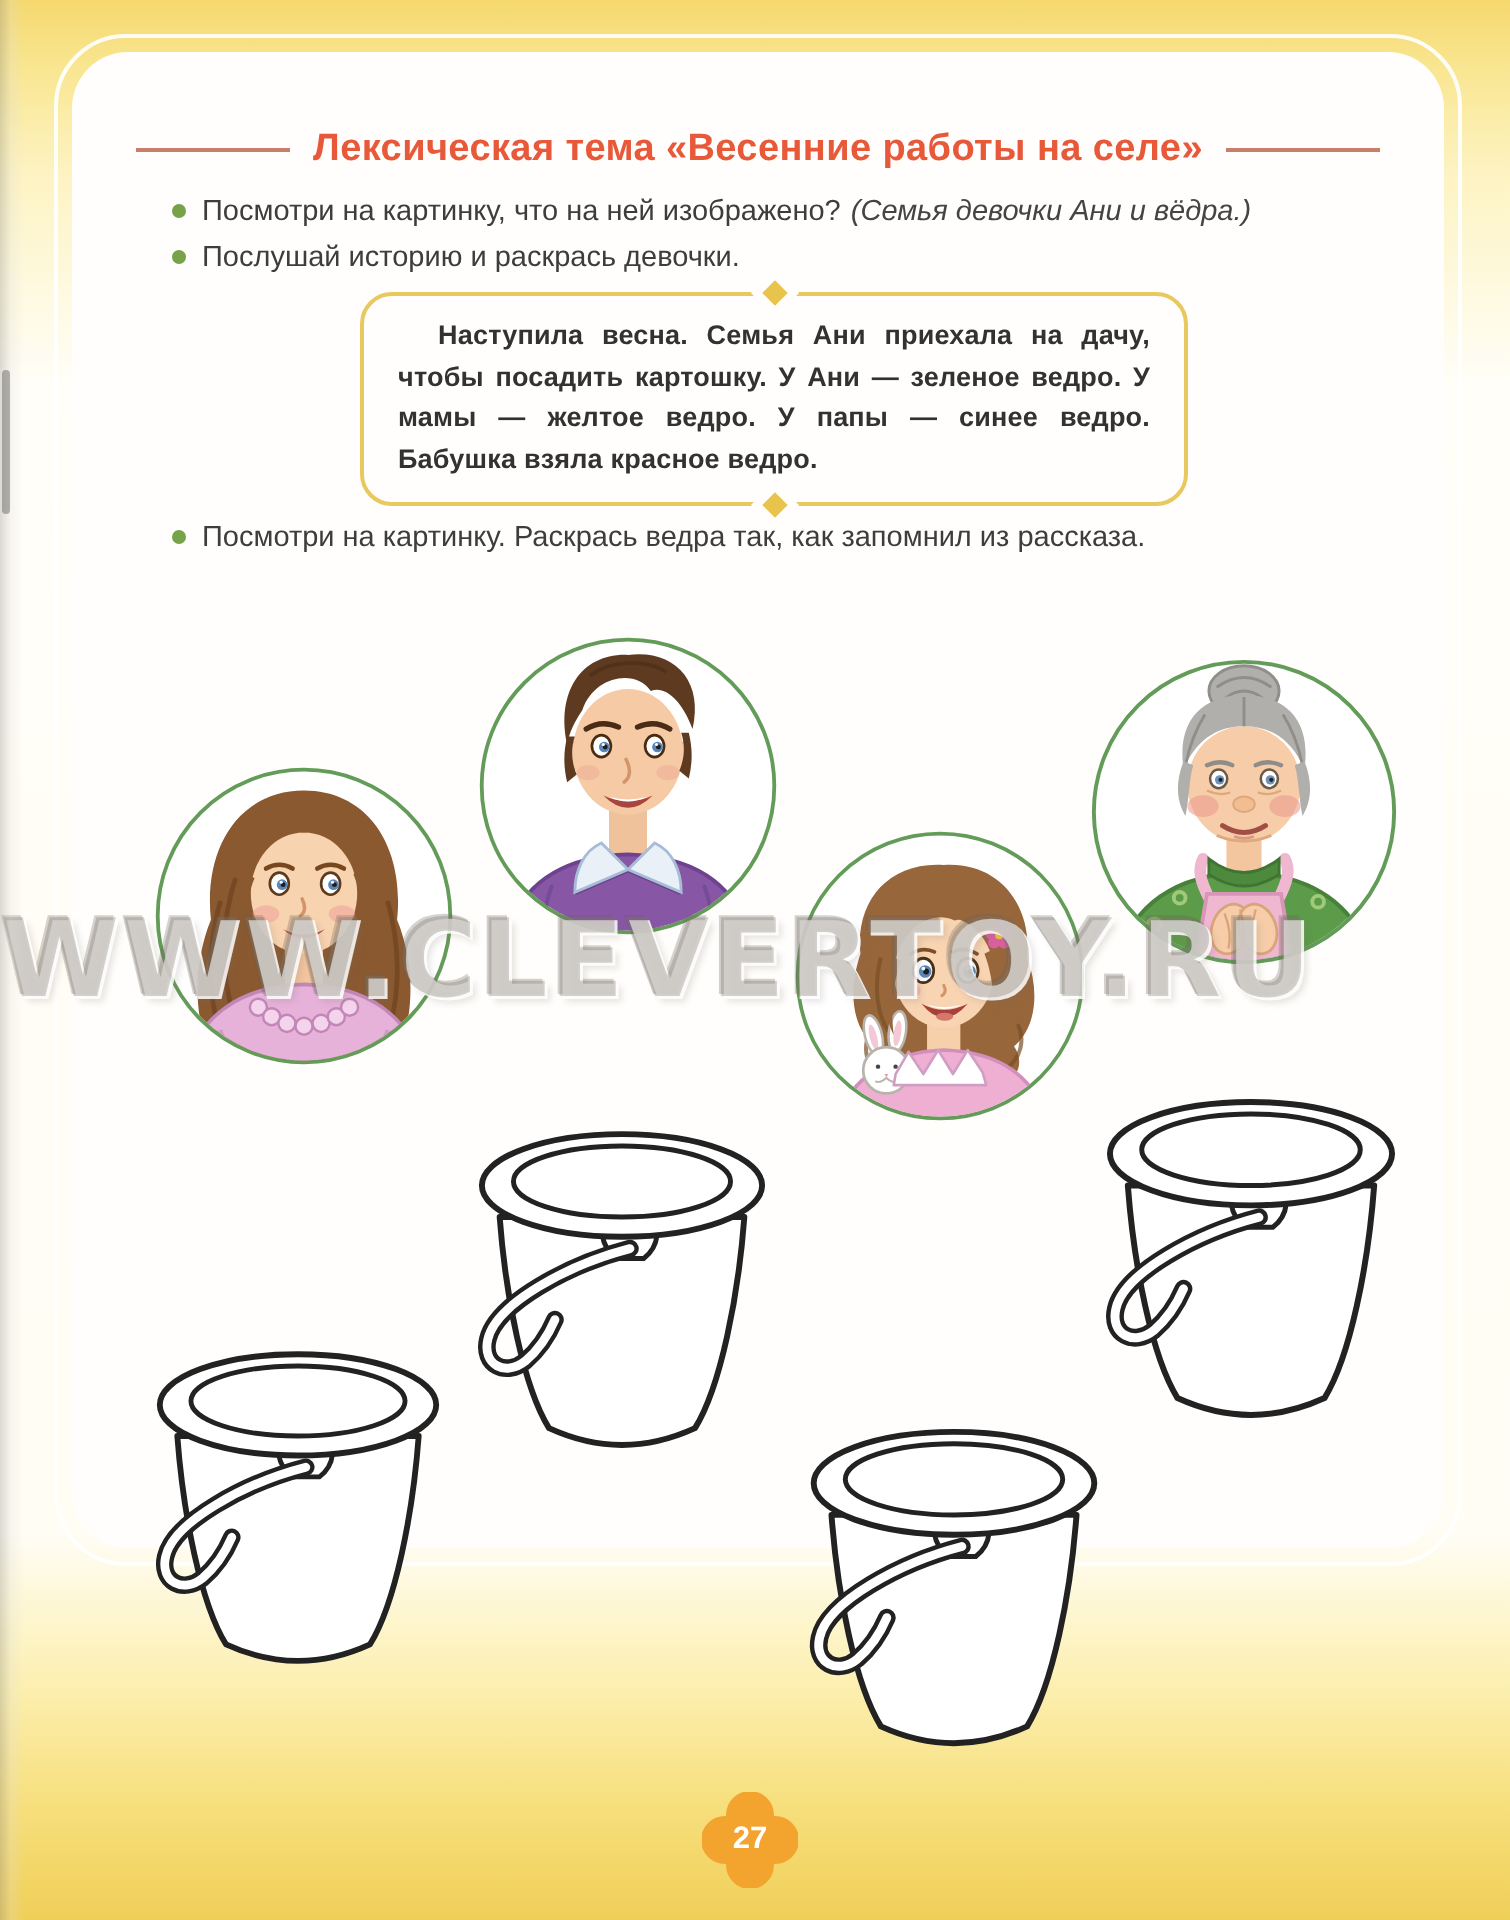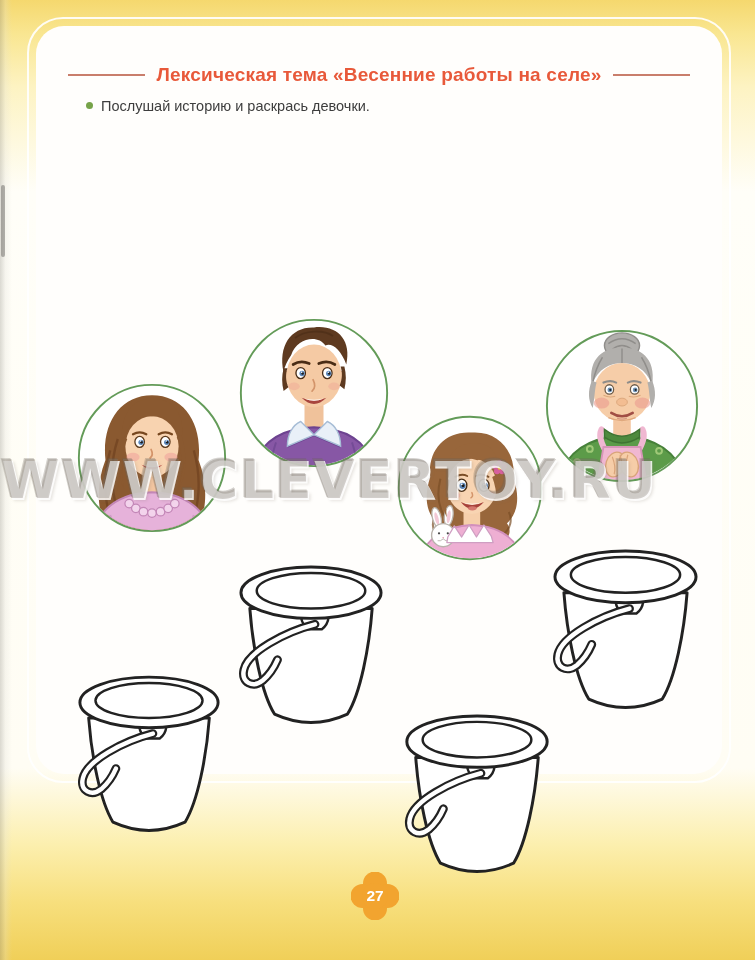--- a/index.html
+++ b/index.html
@@ -57,21 +57,21 @@
   .bucket.b-d{left:366px;top:686px;width:150px;height:166px;}
   
   .watermark{
     position:absolute;left:0;width:656px;top:448px;z-index:5;text-align:center;white-space:nowrap;
     font-family:"DejaVu Sans",sans-serif;font-weight:bold;font-size:54px;letter-spacing:1px;
     color:rgba(128,120,110,.34);
     text-shadow:1.5px 1.5px 0 rgba(255,255,255,.85), -1px -1px 0 rgba(105,96,86,.28), 3px 3px 3px rgba(120,110,100,.18);
     pointer-events:none;
   }
   
-  .page-badge{position:absolute;left:351px;top:872px;width:48px;height:48px;z-index:6;}
+  .page-badge{position:absolute;left:351px;top:896px;width:48px;height:48px;z-index:6;}
   .page-badge .num{
     position:absolute;inset:0;display:flex;align-items:center;justify-content:center;
     color:#fff;font-weight:bold;font-size:15.5px;
   }
   .defs{position:absolute;width:0;height:0;overflow:hidden;}
 </style>
 </head>
 <body>
 
 <div class="page">
@@ -95,25 +95,40 @@
 
     <div class="title-row">
       <div class="title-rule"></div>
       <h1 class="page-title">Лексическая тема «Весенние работы на селе»</h1>
       <div class="title-rule"></div>
     </div>
 
     <div class="tasks first">
       <div class="task">
         <span class="bullet"></span>
+        <span><span>Посмотри на картинку, что на ней изображено?</span><span class="answer">(Семья девочки Ани и вёдра.)</span></span>
+      </div>
+      <div class="task">
+        <span class="bullet"></span>
         <span>Послушай историю и раскрась девочки.</span>
       </div>
     </div>
 
-
+    <div class="story-box">
+      <div class="diamond top"></div>
+      <p class="story-text">Наступила весна. Семья Ани приехала на дачу, чтобы посадить картошку. У Ани — зеленое ведро. У мамы — желтое ведро. У папы — синее ведро. Бабушка взяла красное ведро.</p>
+      <div class="diamond bottom"></div>
+    </div>
+
+    <div class="tasks third">
+      <div class="task">
+        <span class="bullet"></span>
+        <span>Посмотри на картинку. Раскрась ведра так, как запомнил из рассказа.</span>
+      </div>
+    </div>
 
     <svg class="portrait mom" viewBox="0 0 160 160">
       <defs>
           <clipPath id="cp-mom">
             <circle cx="80" cy="80" r="76"></circle>
           </clipPath>
         </defs>
       <circle cx="80" cy="80" r="77" fill="#fff" stroke="#639b58" stroke-width="2"></circle>
       <g clip-path="url(#cp-mom)">
         <path d="M80,14 C46,14 27,44 31,82 C19,112 23,146 38,164 L122,164 C137,146 141,112 129,82 C133,44 114,14 80,14 Z" fill="#8a5930"></path>

